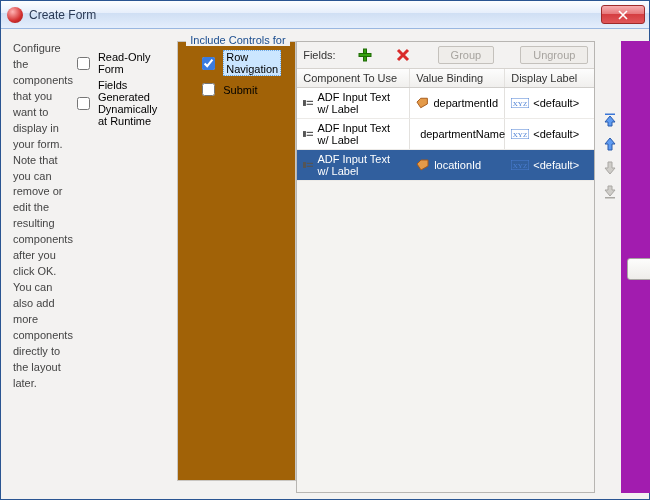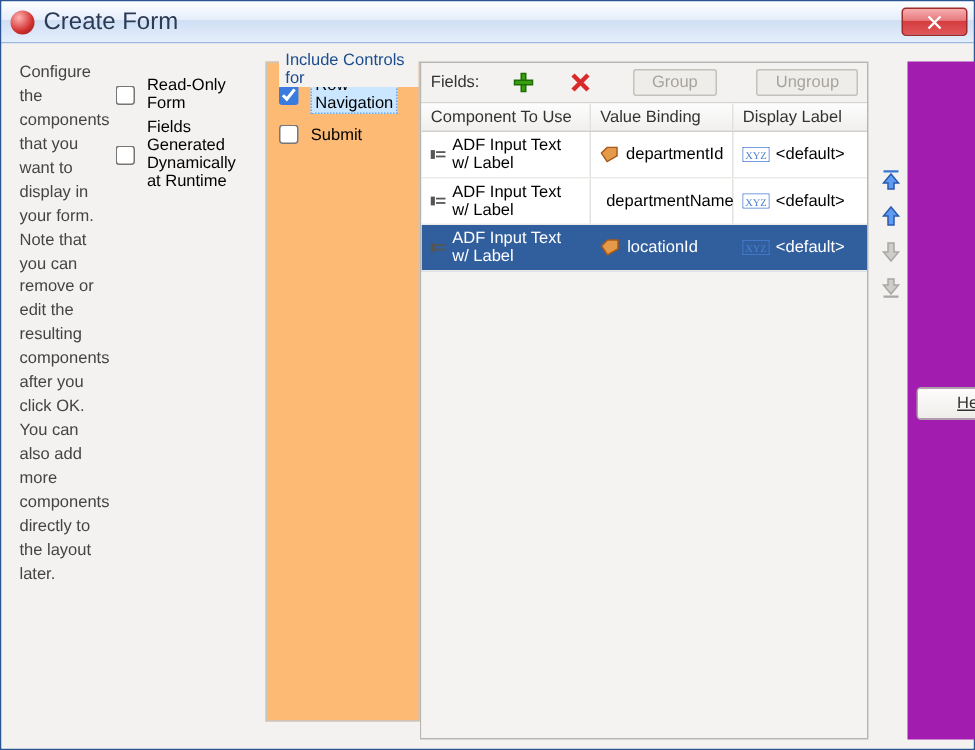--- a/index.html
+++ b/index.html
@@ -28,21 +28,21 @@
     display: flex;
     align-items: center;
     padding: 0 4px 0 6px;
     gap: 6px;
   }
   .title-icon {
     width: 16px; height: 16px; border-radius: 50%;
     background: radial-gradient(circle at 35% 30%, #ffb3b3, #d32f2f 60%, #8c1818);
     position: relative;
   }
-  .title-text { font-size: 16px; color: #2b3a55; flex: 1; }
+  .title-text { font-size: 12px; color: #2b3a55; flex: 1; }
   .close-btn {
     width: 44px; height: 19px;
     background: linear-gradient(#f7aeb0, #e7797c 45%, #d43c3f 46%, #e05659);
     border: 1px solid #9e2a2a;
     border-radius: 3px;
     display: flex; align-items: center; justify-content: center;
     color: #fff; font-weight: bold;
   }
   .close-btn svg { width: 10px; height: 10px; }
   .body {
@@ -56,23 +56,23 @@
   .upper {
     display: flex;
     gap: 20px;
     margin-bottom: 12px;
   }
   .left-opts { flex: 1; padding-top: 10px; }
   .chk { display: flex; align-items: center; gap: 5px; margin-bottom: 4px; }
   .chk input { width: 13px; height: 13px; accent-color: #3a7be0; }
   .fieldset {
     border: 1px solid #c9c6c2;
-    padding: 8px 14px 10px 4px;
+    padding: 8px 14px 10px 20px;
     position: relative;
-    background: #fdba74;
+    background: #a16207;
   }
   .fieldset-legend {
     position: absolute; top: -8px; left: 8px;
     background: #f3f2f1; padding: 0 4px;
     color: #1b4d8f;
   }
   .chk-hl { background: #cbe6ff; padding: 0 2px; border: 1px dotted #6aa8e6; }
   .field-area {
     display: flex;
     gap: 4px;

